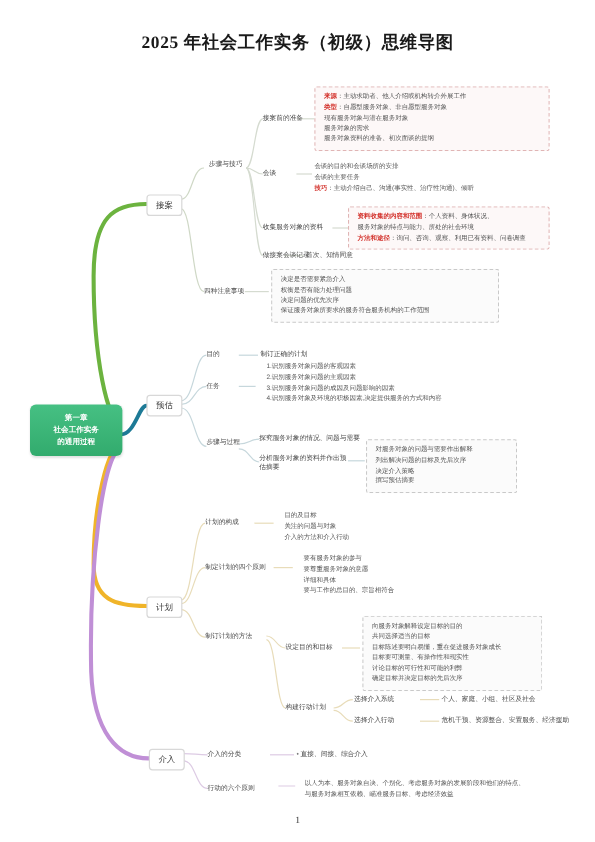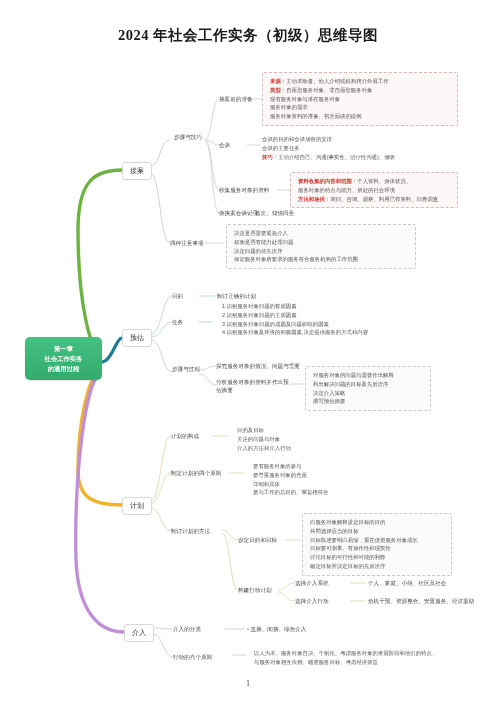--- a/index.html
+++ b/index.html
@@ -46,21 +46,21 @@
   }
   .boxed.red{border-color:#e0b5b5;background:#fdf8f8;}
   .red-k{color:#d3312b;font-weight:700;}
   .bullet:before{content:"• ";color:#777;}
 </style>
 </head>
 <body>
 
 <div id="map">
 
-  <div class="title">2024 年社会工作实务（初级）思维导图</div>
+  <div class="title">2025 年社会工作实务（初级）思维导图</div>
 
   <svg class="wires" viewBox="0 0 496 702">
 
     <path d="M100 352 C 90 352, 78 300, 78 230 C 78 180, 95 170, 122 170" fill="none" stroke="#6cb33f" stroke-width="3.4" stroke-linecap="round"></path>
     <path d="M101 362 C 112 362, 116 338, 122 338" fill="none" stroke="#1d7a96" stroke-width="3.2" stroke-linecap="round"></path>
     <path d="M100 372 C 90 372, 78 420, 78 470 C 78 500, 96 505, 122 505" fill="none" stroke="#f0b429" stroke-width="3.4" stroke-linecap="round"></path>
     <path d="M99 375 C 86 382, 74 470, 76 560 C 78 610, 98 632, 124 632" fill="none" stroke="#c08fd6" stroke-width="3.4" stroke-linecap="round"></path>
 
     <path d="M151 166 C 160 166, 160 140, 170 140" fill="none" stroke="#cfd8c6" stroke-width="1"></path>
     <path d="M151 174 C 160 174, 160 243, 170 243" fill="none" stroke="#cfd8c6" stroke-width="1"></path>

